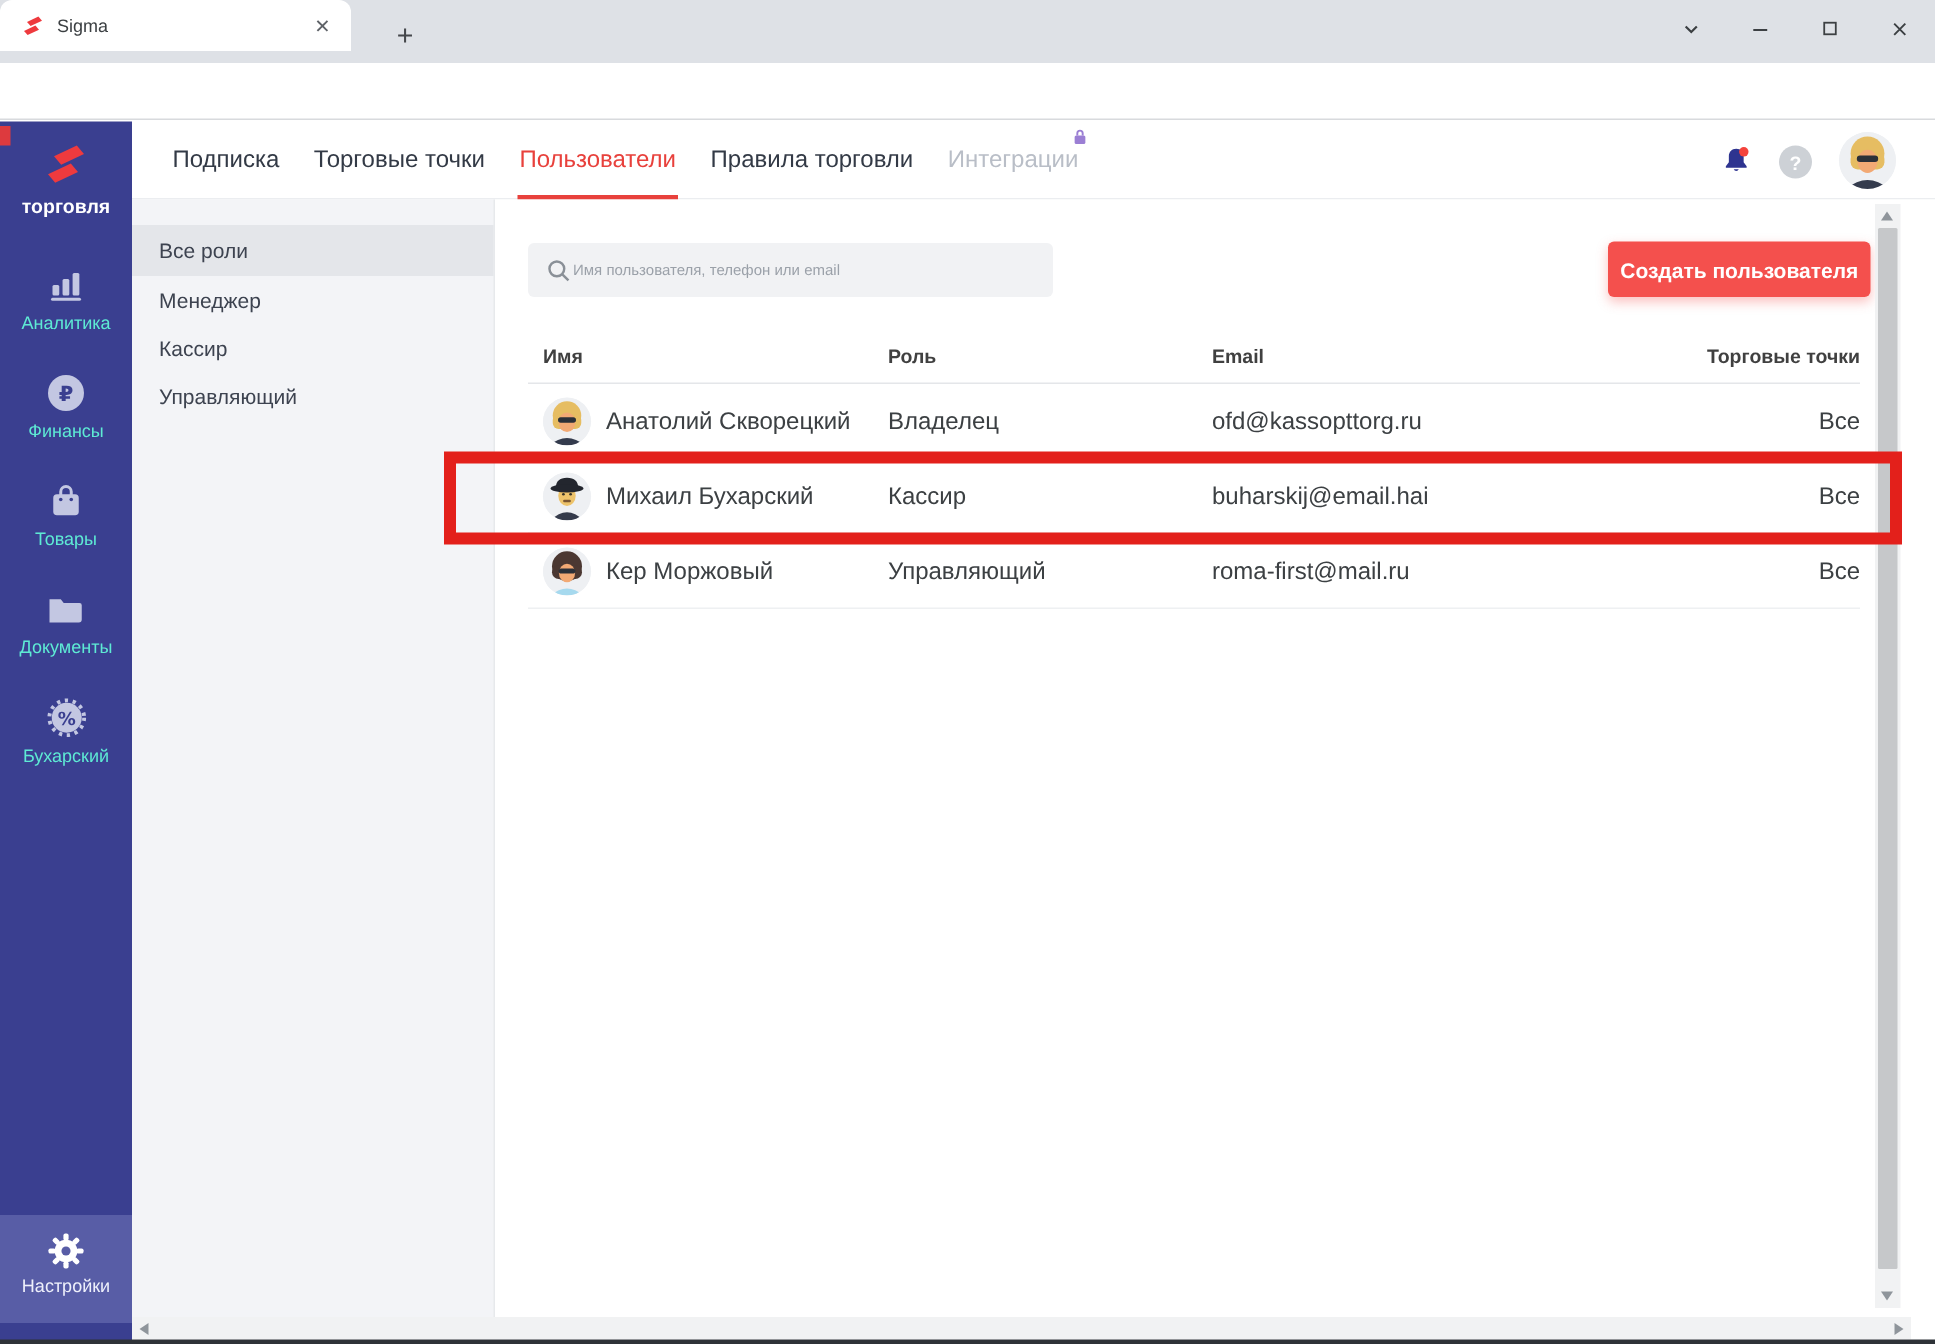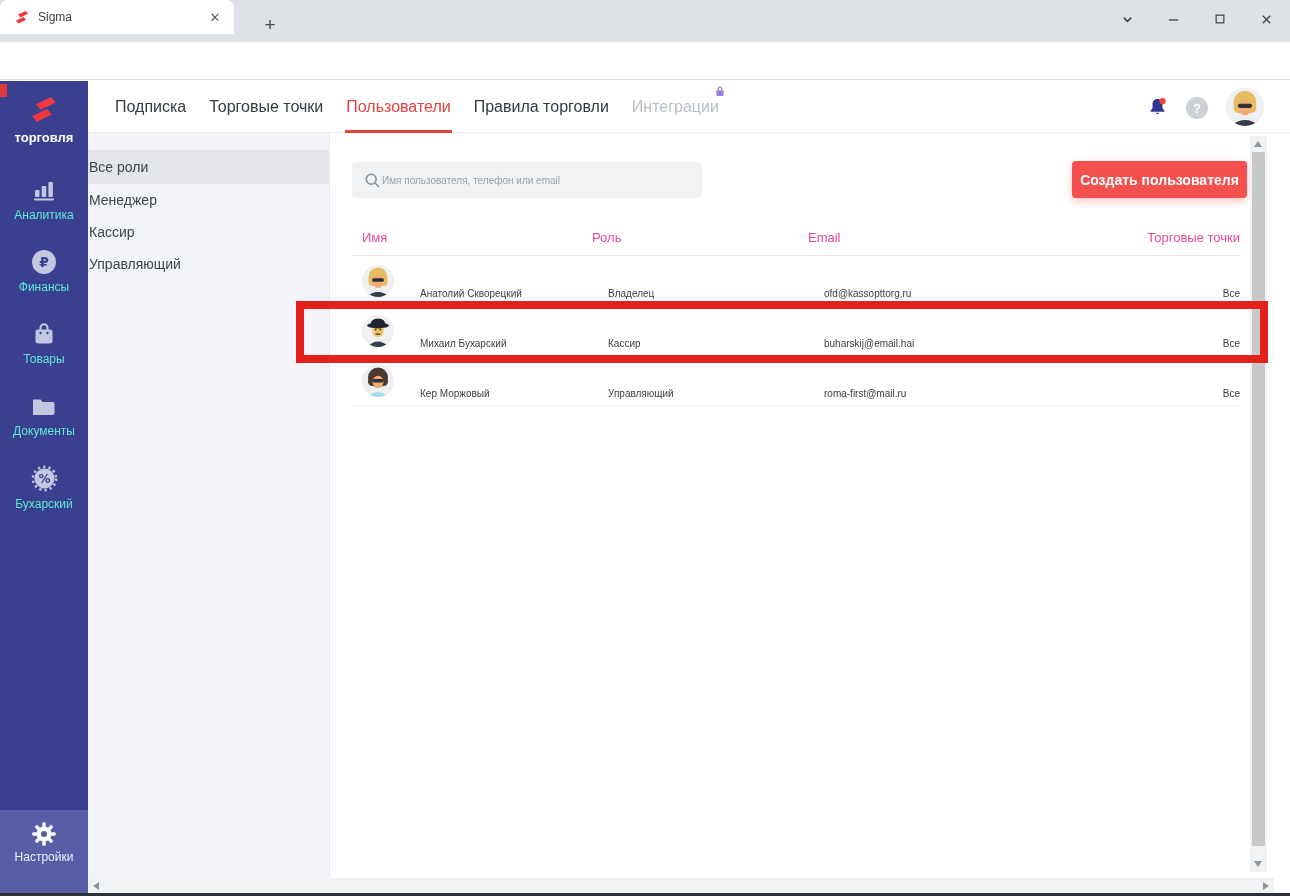--- a/index.html
+++ b/index.html
@@ -28,57 +28,57 @@
               display:flex; align-items:center; justify-content:center; }
   #abp-icon .abp-t { color:#fff; font-size:7px; font-weight:bold; letter-spacing:-.3px; }
   #abp-icon .abp-b { position:absolute; right:-4px; bottom:-3px; width:11px; height:10px; background:#63676c;
                      border-radius:2px; color:#fff; font-size:8px; line-height:10px; text-align:center; border:1px solid #fff; }
 
   
   #sidebar { left:0; top:81px; width:88px; height:815px; background:#3a3f90;text-decoration:underline; }
   .side-item { position:absolute; left:0; width:88px; text-align:center; }
   .side-item .lbl { display:block; margin-top:5px; font-size:12px; color:#5eead4; }
   #sidebar-logo-label { font-size:13px; font-weight:bold; color:#fff; }
-  #settings-tile { position:absolute; left:0; top:729px; width:88px; height:86px; background:#585da6; text-align:center; padding-top:11px; }
+  #settings-tile { position:absolute; left:0; top:729px; width:88px; height:72px; background:#585da6; text-align:center; padding-top:11px; }
   #settings-tile .lbl { display:block; margin-top:3px; font-size:12px; color:#eef0fb; }
   #stray-red-mark { left:0; top:84px; width:7px; height:13px; background:#dd3a3e; }
 
   
   #appheader { left:88px; top:81px; width:1202px; height:52px; background:#fff; border-bottom:1px solid #ebedf0; }
   #apptabs { position:absolute; left:27px; top:0; height:52px; display:flex; gap:23px; }
   .apptab { position:relative; height:52px; display:flex; align-items:center; font-size:16px; font-weight:500; color:#333a46; }
   .apptab.active { color:#e8413c; }
   .apptab.active::after { content:""; position:absolute; left:-1px; right:-1px; bottom:0; height:3px; background:#e8413c; }
   .apptab.locked { color:#b9bec7; }
   .tab-lock { position:absolute; top:4px; right:-6px; }
   #help-btn { width:22px; height:22px; border-radius:50%; background:#cdd1d6; color:#fff; font-size:13px; font-weight:bold;
               display:flex; align-items:center; justify-content:center; }
   .avatar-round { border-radius:50%; overflow:hidden; background:#eef0f3; }
 
   
   #roles-panel { left:88px; top:133px; width:242px; height:745px; background:#f3f4f7; border-right:1px solid #e7e9ec; }
-  .role-item { position:relative; height:32px; line-height:32px; padding-left:1px; font-size:14px; color:#3d4350; }
+  .role-item { position:relative; height:32px; line-height:32px; padding-left:18px; font-size:14px; color:#3d4350; }
   .role-item.selected { height:34px; line-height:34px; background:#e4e6ea; }
   #create-role-link { color:#2e6fd0; font-weight:600; }
 
   
   #main { left:330px; top:133px; width:960px; height:745px; background:#fff; }
   #search-box { position:absolute; left:22px; top:29px; width:350px; height:36px; background:#f1f2f4; border-radius:4px;
                 display:flex; align-items:center; padding:0 12px; }
   #search-input { border:0; outline:0; background:transparent; flex:1; margin-left:1px; font-size:10px; color:#4d7c0f;
                   font-family:"Liberation Sans",sans-serif; }
   #search-input::placeholder { color:#9ba1a9; }
   #create-user-button { position:absolute; left:742px; top:28px; width:175px; height:37px; background:#f4504d; border:0;
                         border-radius:4px; color:#fff; font-size:14px; font-weight:bold; font-family:"Liberation Sans",sans-serif;
                         box-shadow:0 3px 8px rgba(244,80,77,.35); }
   #table { position:absolute; left:22px; top:91px; width:888px; }
   #table-head { position:relative; height:32px; border-bottom:1px solid #e4e6e9; }
-  .th { position:absolute; top:6px; font-size:13px; font-weight:400; color:#ec4899; }
+  .th { position:absolute; top:6px; font-size:13px; font-weight:700; color:#404040; }
   .user-row { position:relative; height:50px; border-bottom:1px solid #eef0f2; }
-  .cell { position:absolute; top:32px; font-size:10px; color:#3c4043;margin-left:16px; }
+  .cell { position:absolute; top:17px; font-size:16px; color:#3c4043; }
   .cell.c-name { left:52px; } .cell.c-role { left:240px; } .cell.c-email { left:456px; }
   .cell.c-out { right:0; }
   .row-avatar { position:absolute; left:10px; top:9px; width:32px; height:32px; }
 
   
   #vscroll { left:1250px; top:136px; width:17px; height:736px; background:#f1f2f3; }
   #vscroll .thumb { position:absolute; left:2px; top:16px; width:13px; height:694px; background:#c6c8ca; border-radius:1px; }
   .scroll-arrow { position:absolute; width:0; height:0; }
   #hscroll { left:88px; top:878px; width:1186px; height:15px; background:#f1f2f3; }
   #bottom-strip { left:0; top:893px; width:1290px; height:3px; background:#2e3238; }

